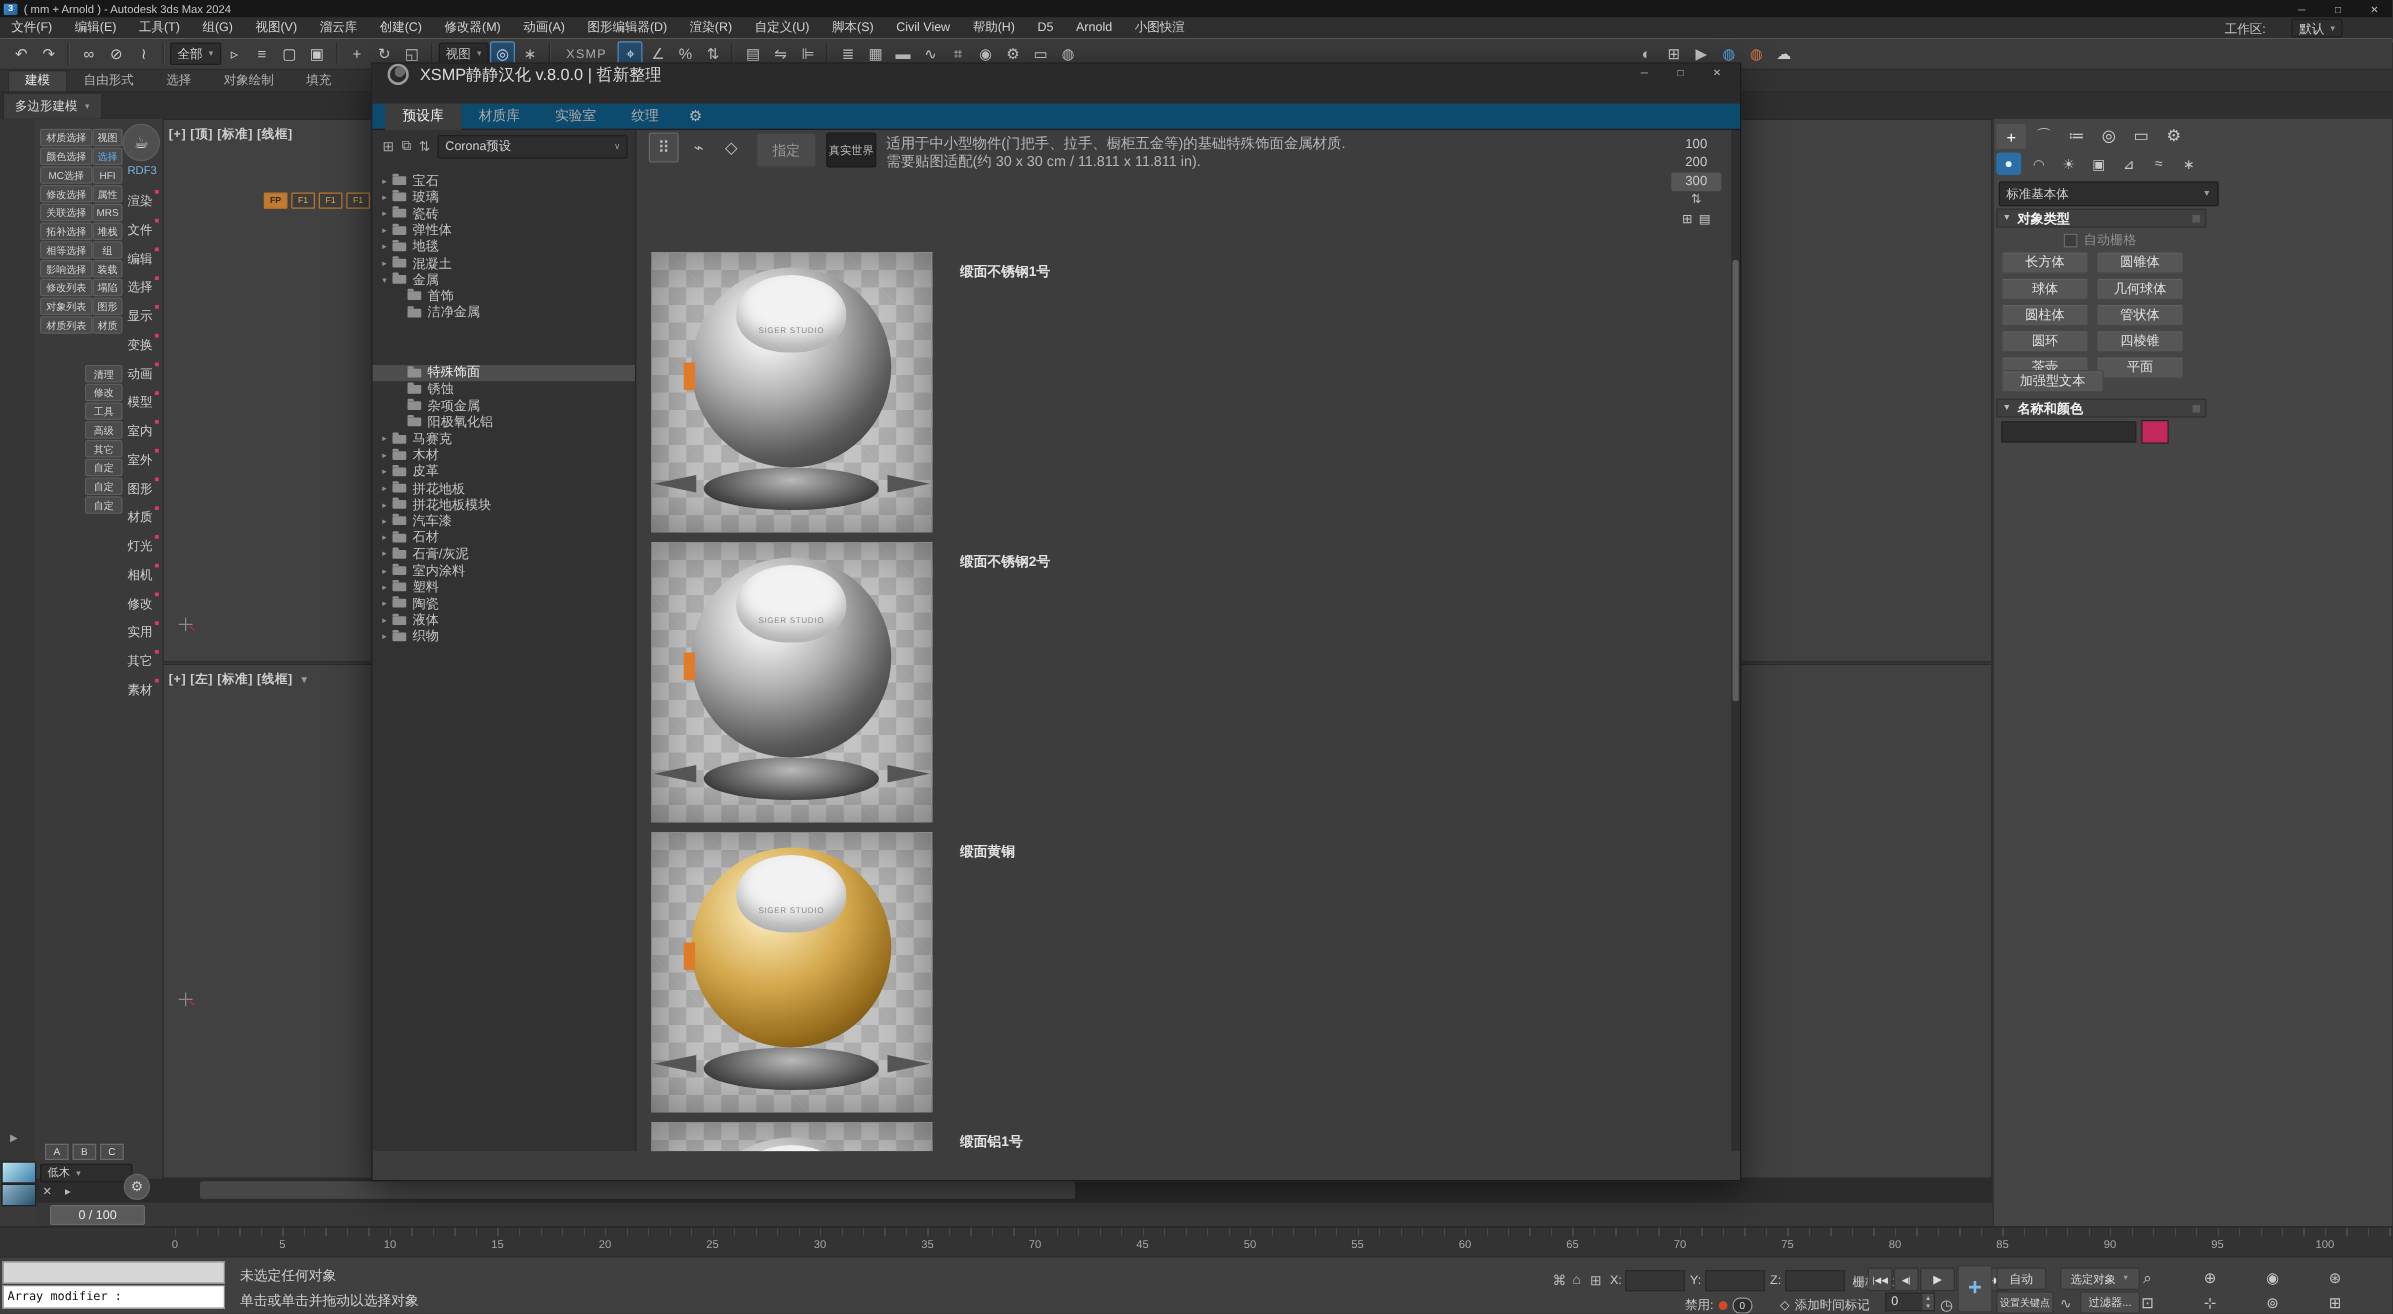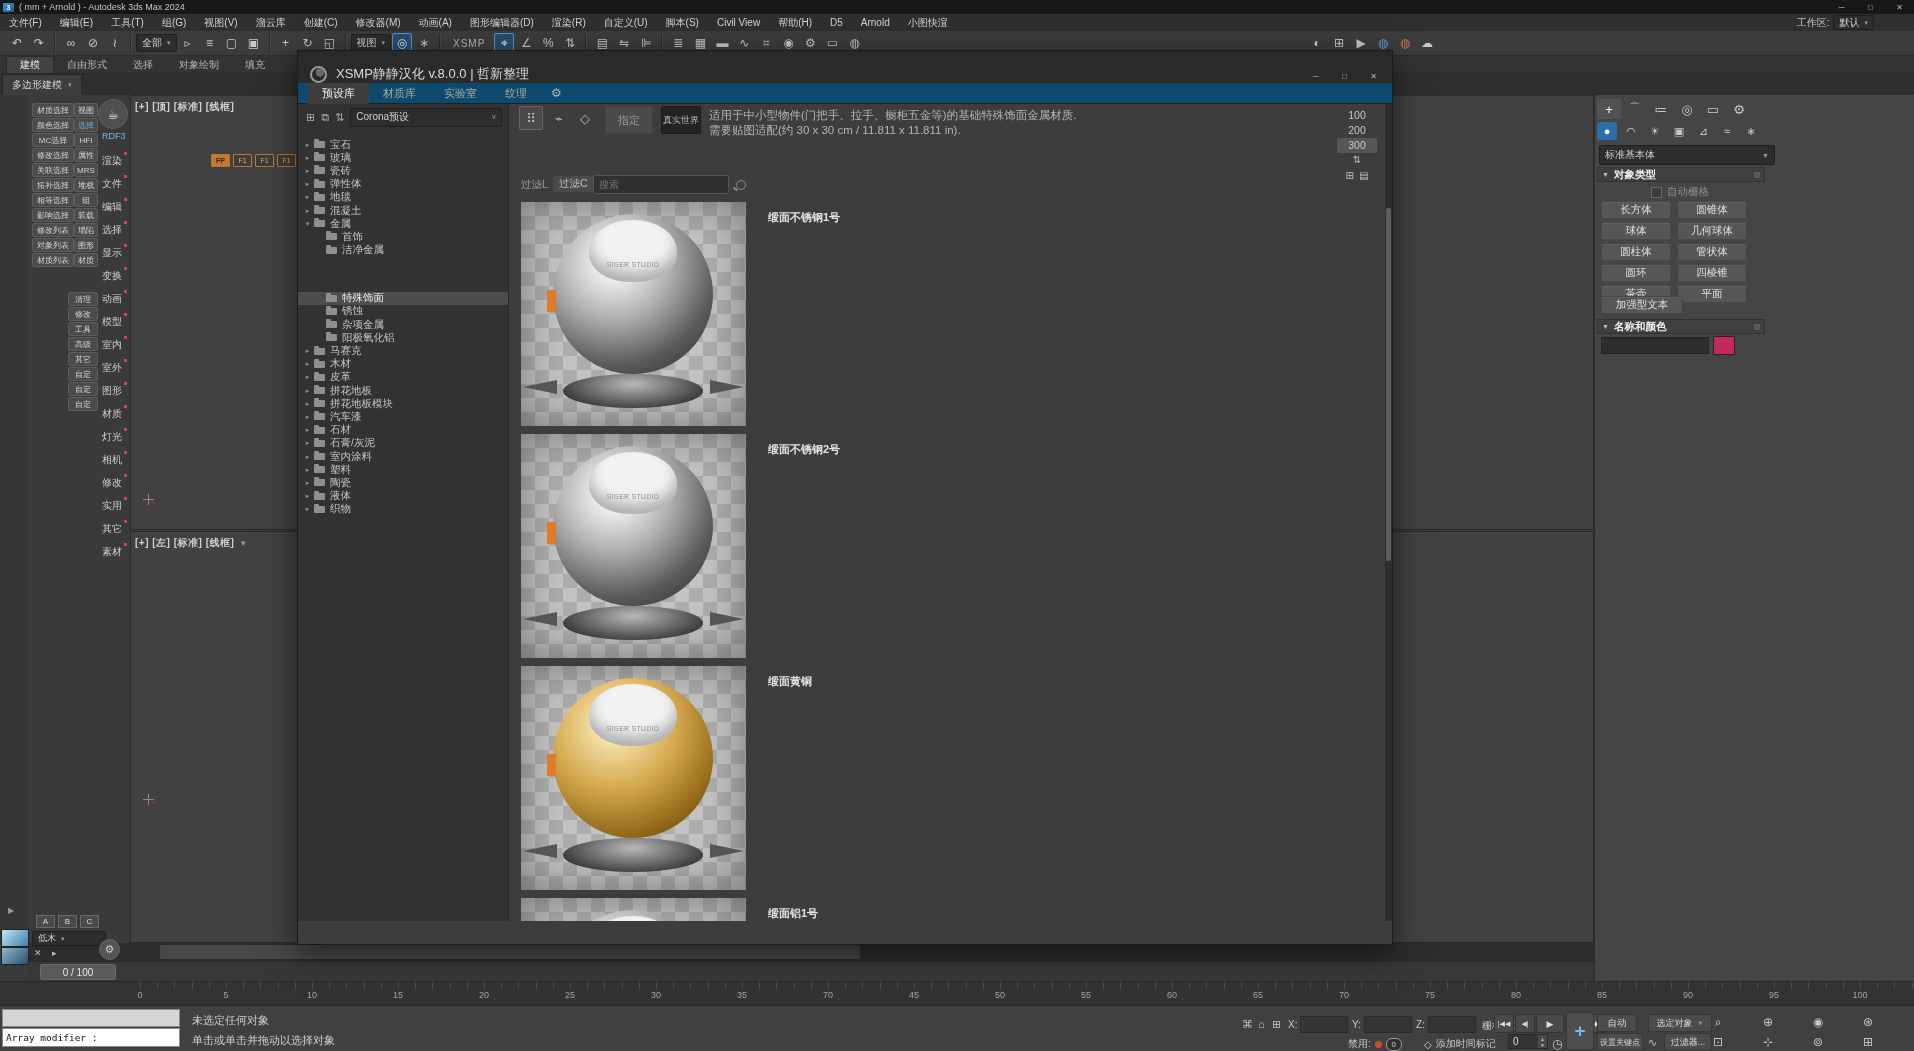--- a/index.html
+++ b/index.html
@@ -8,21 +8,21 @@
   #app{position:relative;width:1914px;height:1051px;background:#3a3a3a;overflow:hidden;}
   .abs{position:absolute;}
   
   #titlebar{left:0;top:0;width:1914px;height:14px;background:#171717;display:flex;align-items:center;color:#c6c6c6;font-size:9px;}
   #appicon{width:11px;height:9px;margin:0 5px 0 3px;background:linear-gradient(135deg,#3f8fd2,#205f96);border-radius:1px;
            color:#fff;font-size:7px;line-height:9px;text-align:center;font-weight:bold;}
   .winbtns{margin-left:auto;display:flex;}
   .winbtn{width:29px;height:14px;display:flex;align-items:center;justify-content:center;color:#bbb;font-size:8px;}
   #menubar{left:0;top:14px;width:1914px;height:17px;background:#2f2f2f;display:flex;align-items:center;border-bottom:3px solid #fef9c3;}
   .menu-item{color:#d2d2d2;font-size:10px;padding:0 9px;height:17px;line-height:17px;white-space:nowrap;}
-  #workspace{margin-left:auto;display:flex;align-items:center;gap:4px;margin-right:40px;color:#c6c6c6;font-size:10px;}
+  #workspace{margin-left:auto;display:flex;align-items:center;gap:21px;margin-right:40px;color:#c6c6c6;font-size:10px;}
   #workspace .dd{height:13px;}
   
   #toolbar{left:0;top:31px;width:1914px;height:25px;background:#3c3c3c;border-bottom:1px solid #2c2c2c;display:flex;align-items:center;padding-left:6px;box-sizing:border-box;}
   .ti{width:20px;height:20px;display:flex;align-items:center;justify-content:center;color:#c9c9c9;font-size:12px;border-radius:2px;flex:0 0 auto;margin:0 1px;}
   .ti.on{background:#274f71;border:1px solid #5a93c4;box-sizing:border-box;color:#dbeafc;}
   .tsep{width:1px;height:18px;background:#2a2a2a;border-right:1px solid #4a4a4a;margin:0 4px;flex:0 0 auto;}
   .dd{display:inline-flex;align-items:center;gap:5px;background:#2d2d2d;border:1px solid #1f1f1f;height:16px;padding:0 5px;color:#cfcfcf;font-size:10px;border-radius:2px;white-space:nowrap;}
   .dd .car{font-size:7px;color:#9a9a9a;}
   .tlbl{color:#b9b9b9;font-size:10px;margin:0 8px;letter-spacing:1px;}
   #toolbar-right{left:1306px;top:33px;display:flex;}
@@ -51,21 +51,21 @@
   .vpcaret{color:#9a9a9a;font-size:8px;margin-left:5px;}
   .badge{position:absolute;width:17px;height:11px;border:1px solid #b9782e;color:#e8a44c;font-size:7px;line-height:11px;text-align:center;border-radius:1px;background:#3c3c3c;}
   .badge.on{background:#c27b2e;color:#2b2b2b;font-weight:bold;}
   .axiscross{position:absolute;width:11px;height:11px;}
   .axiscross:before{content:"";position:absolute;left:5px;top:0;width:1px;height:11px;background:#8a8a8a;}
   .axiscross:after{content:"";position:absolute;left:0;top:5px;width:11px;height:1px;background:#8a8a8a;}
   .axred{position:absolute;left:8px;top:8px;width:5px;height:1px;background:#c03030;transform:rotate(35deg);}
   
   #xsmp{left:297px;top:50px;width:1094px;height:893px;background:#3d3d3d;border:1px solid #1b1b1b;
         box-shadow:0 8px 30px rgba(0,0,0,.55);z-index:30;}
-  #xsmp-title{position:absolute;left:0;top:0;width:100%;height:32px;background:#2a2a2a;display:flex;align-items:flex-end;}
+  #xsmp-title{position:absolute;left:0;top:0;width:100%;height:32px;background:#2a2a2a;display:flex;align-items:flex-start;}
   #xsmp-logo{width:17px;height:17px;border:2px solid #9a9a9a;border-radius:50%;margin:0 9px 0 12px;box-sizing:border-box;
              background:radial-gradient(circle at 60% 35%,#6a6a6a 0 35%,transparent 36%);}
   #xsmp-title .t{color:#dcdcdc;font-size:13px;}
   #xsmp-tabs{position:absolute;left:0;top:32px;width:100%;height:21px;background:#0c4a6e;display:flex;align-items:center;padding-left:10px;box-sizing:border-box;border-bottom:1px solid #1f1f1f;}
   .xtab{padding:0 14px;height:21px;line-height:21px;color:#a8a8a8;font-size:11px;}
   .xtab.on{background:#3d3d3d;color:#f0f0f0;}
   #xsmp-gear{color:#b5b5b5;font-size:12px;margin-left:10px;}
   #xsmp-body{position:absolute;left:0;top:53px;width:100%;height:817px;overflow:hidden;}
   
   #xtree{position:absolute;left:0;top:0;width:211px;height:817px;background:#323232;border-right:1px solid #282828;box-sizing:border-box;}
@@ -606,28 +606,20 @@
               <div class="sizeopt">100</div>
               <div class="sizeopt">200</div>
               <div class="sizeopt on">300</div>
             </div>
           <div class="sizeopt" id="sortico">⇅</div>
           <div id="viewicons">
             <span>⊞</span>
             <span>▤</span>
           </div>
         </div>
-        <div id="xfilter">
-          <span id="filter-l">过滤L</span>
-          <span id="filter-c">过滤C</span>
-          <span id="searchbox">
-            <input placeholder="搜索" style="">
-            <span class="mag"></span>
-          </span>
-        </div>
         <div id="mats">
             <div class="mat-thumb" style="top: 4px;">
               <div class="spike l"></div>
               <div class="spike r"></div>
               <div class="mat-base"></div>
               <div class="sphere steel"></div>
               <div class="cap">
                 <div class="brand">SIGER STUDIO</div>
               </div>
               <div class="mat-tag"></div>

